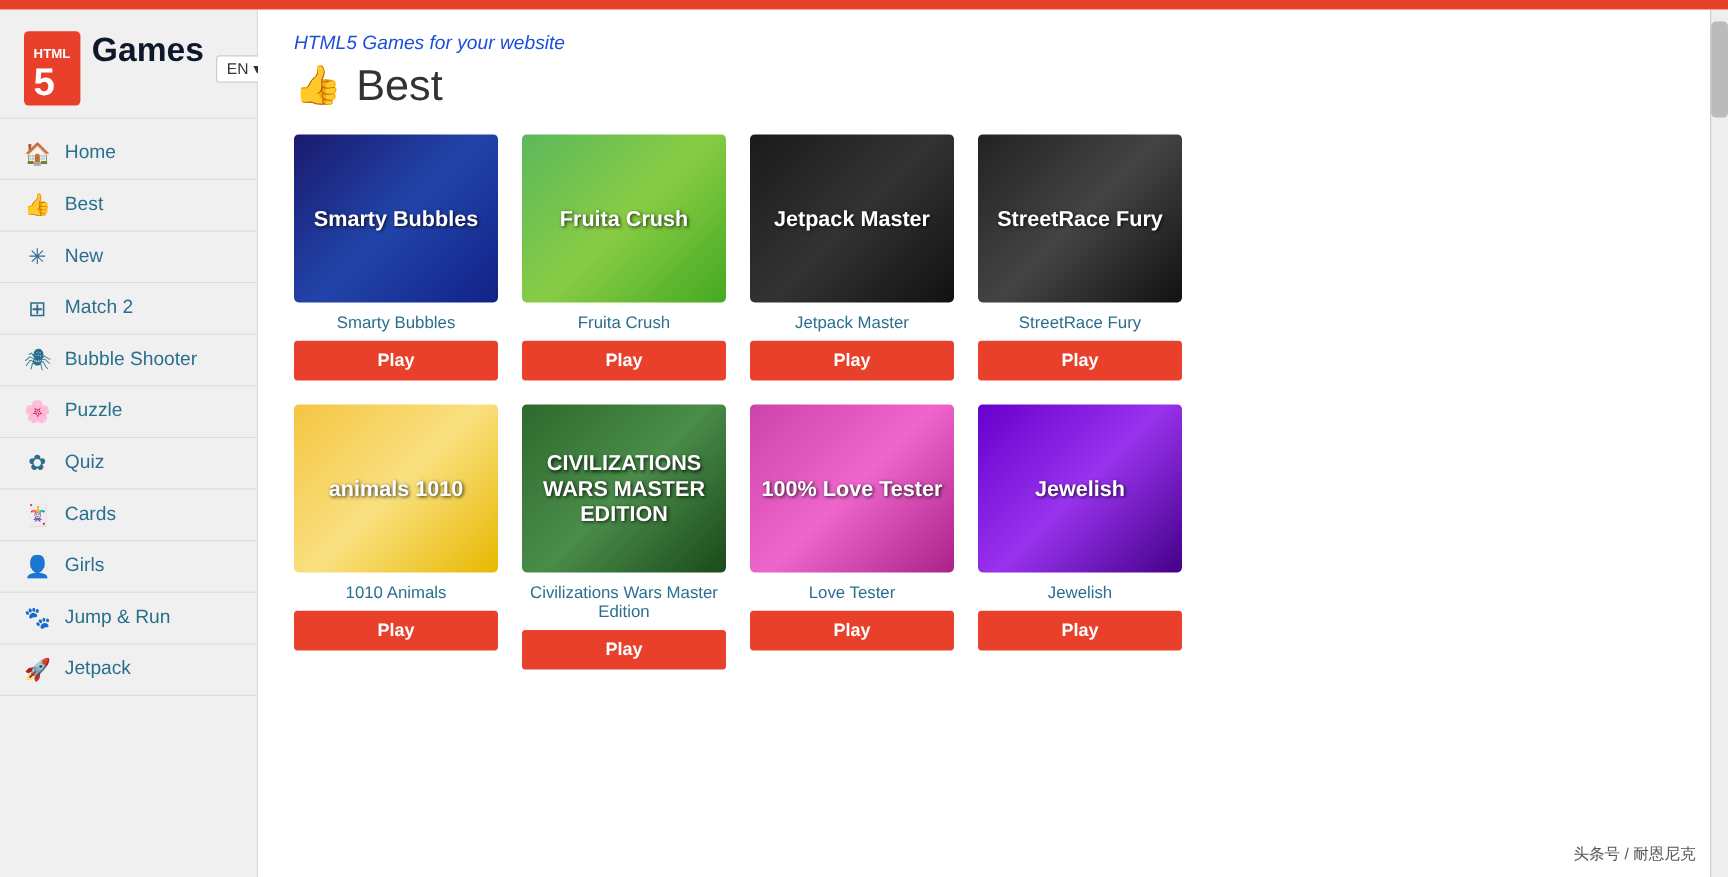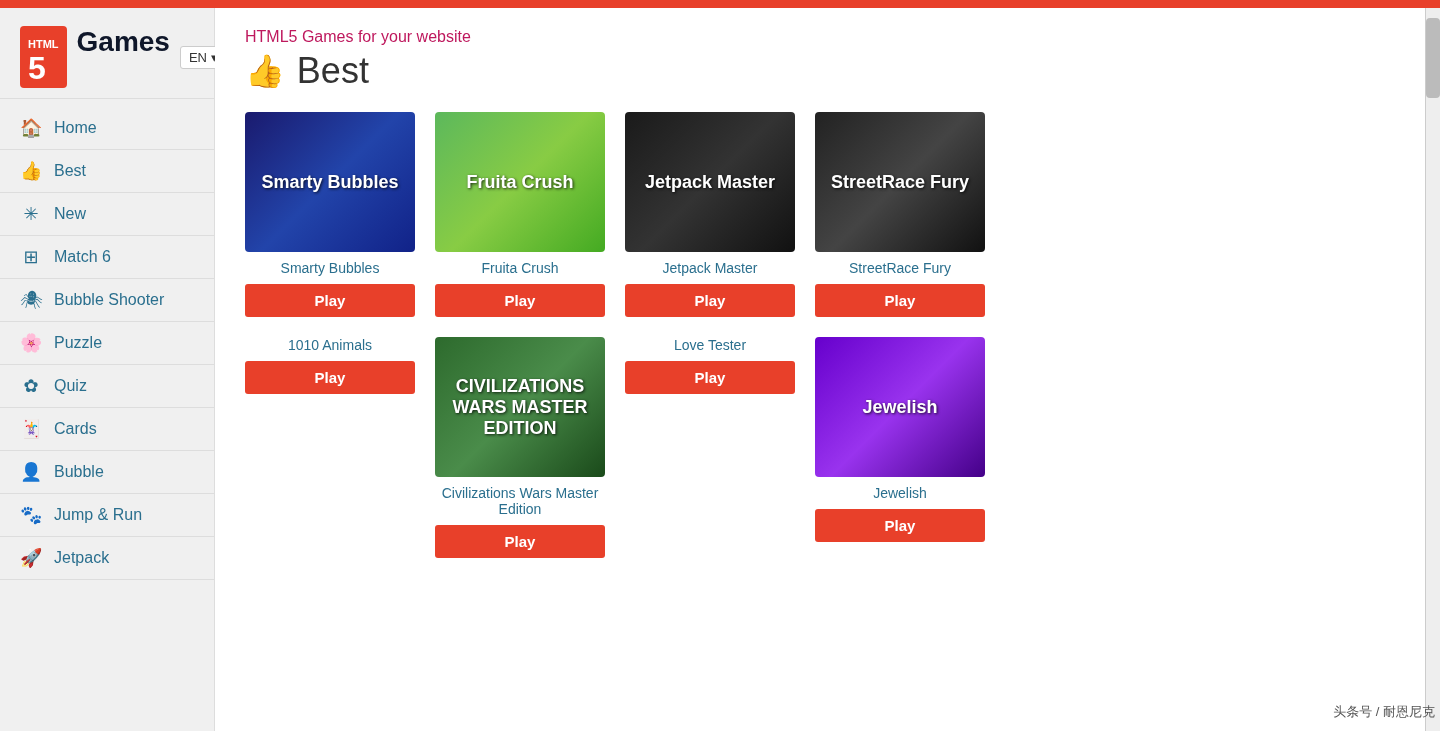--- a/index.html
+++ b/index.html
@@ -92,23 +92,24 @@
     }
 
     .main-content {
       flex: 1;
       padding: 20px 30px;
       overflow-y: auto;
       background: #fff;
     }
 
     .page-subtitle {
-      color: #be185d;
+      color: #1d4ed8;
       font-size: 16px;
       margin-bottom: 4px;
+      font-style: italic;
     }
 
     .page-title {
       display: flex;
       align-items: center;
       gap: 12px;
       font-size: 36px;
       color: #333;
       margin-bottom: 20px;
     }
@@ -218,21 +219,21 @@
       width: 100%;
       height: 80px;
       background: #bbb;
       border-radius: 4px;
       margin-top: 10px;
     }
 
     .watermark {
       position: fixed;
       bottom: 10px;
-      right: 5px;
+      right: 27px;
       font-size: 13px;
       color: #555;
     }
   </style>
 </head>
 <body>
 
 <div class="top-bar"></div>
 
 <div class="layout">
@@ -258,41 +259,41 @@
         <a class="nav-item" href="#">
           <span class="nav-icon">👍</span>
           <span>Best</span>
         </a>
         <a class="nav-item" href="#">
           <span class="nav-icon">✳</span>
           <span>New</span>
         </a>
         <a class="nav-item" href="#">
           <span class="nav-icon">⊞</span>
-          <span>Match 6</span>
+          <span>Match 2</span>
         </a>
         <a class="nav-item" href="#">
           <span class="nav-icon">🕷</span>
           <span>Bubble Shooter</span>
         </a>
         <a class="nav-item" href="#">
           <span class="nav-icon">🌸</span>
           <span>Puzzle</span>
         </a>
         <a class="nav-item" href="#">
           <span class="nav-icon">✿</span>
           <span>Quiz</span>
         </a>
         <a class="nav-item" href="#">
           <span class="nav-icon">🃏</span>
           <span>Cards</span>
         </a>
         <a class="nav-item" href="#">
           <span class="nav-icon">👤</span>
-          <span>Bubble</span>
+          <span>Girls</span>
         </a>
         <a class="nav-item" href="#">
           <span class="nav-icon">🐾</span>
           <span>Jump &amp; Run</span>
         </a>
         <a class="nav-item" href="#">
           <span class="nav-icon">🚀</span>
           <span>Jetpack</span>
         </a>
       </nav>
@@ -328,31 +329,37 @@
           <button class="play-btn">Play</button>
         </div>
         <div class="game-card">
           <div class="game-thumb thumb-streetrace">
             <span class="game-thumb-label">StreetRace Fury</span>
           </div>
           <div class="game-name">StreetRace Fury</div>
           <button class="play-btn">Play</button>
         </div>
         <div class="game-card">
+          <div class="game-thumb thumb-1010">
+            <span class="game-thumb-label">animals 1010</span>
+          </div>
           <div class="game-name">1010 Animals</div>
           <button class="play-btn">Play</button>
         </div>
         <div class="game-card">
           <div class="game-thumb thumb-civwars">
             <span class="game-thumb-label">CIVILIZATIONS WARS MASTER EDITION</span>
           </div>
           <div class="game-name">Civilizations Wars Master Edition</div>
           <button class="play-btn">Play</button>
         </div>
         <div class="game-card">
+          <div class="game-thumb thumb-lovetester">
+            <span class="game-thumb-label">100% Love Tester</span>
+          </div>
           <div class="game-name">Love Tester</div>
           <button class="play-btn">Play</button>
         </div>
         <div class="game-card">
           <div class="game-thumb thumb-jewelish">
             <span class="game-thumb-label">Jewelish</span>
           </div>
           <div class="game-name">Jewelish</div>
           <button class="play-btn">Play</button>
         </div>

